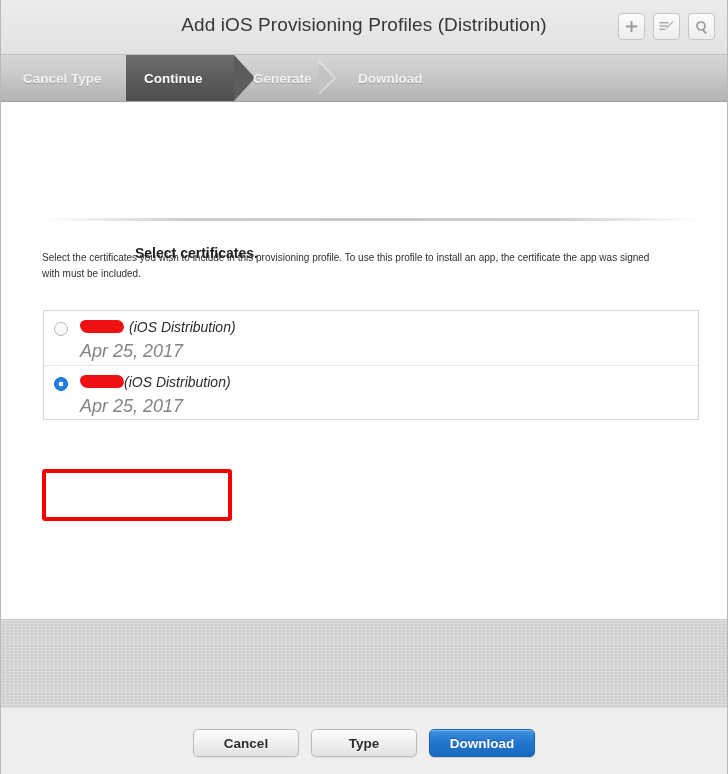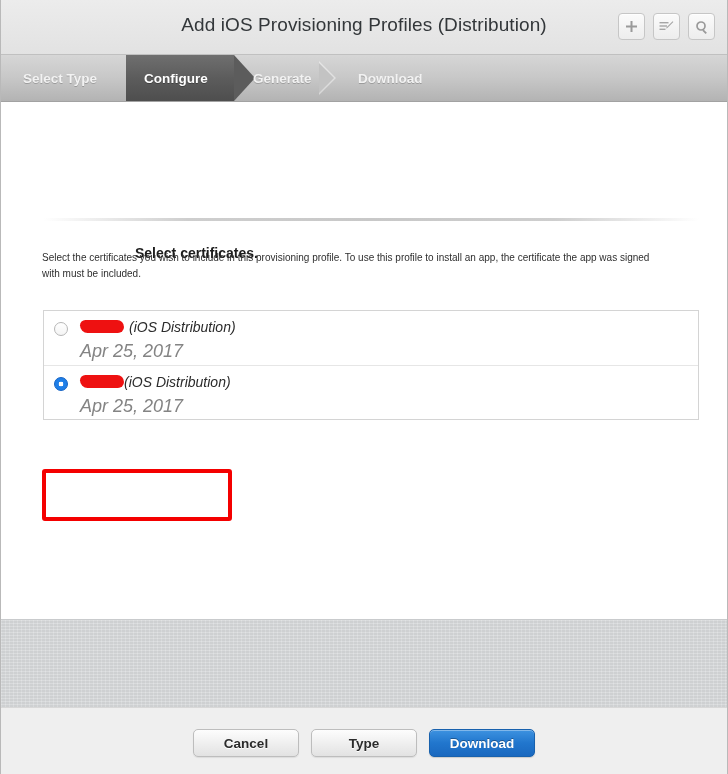--- a/index.html
+++ b/index.html
@@ -349,24 +349,24 @@
       </div>
     </div>
   </div>
 
   <div class="stepbar">
     <div class="step-active-bg"></div>
     <div class="step-active-arrow"></div>
     <div class="step-sep" style="left:318px;"></div>
 
     <div class="step inactive" style="left:22px;">
-      <span class="step-label">Select Type</span>
+      <span class="step-label">Cancel Type</span>
     </div>
     <div class="step" style="left:143px;">
-      <span class="step-label">Configure</span>
+      <span class="step-label">Continue</span>
     </div>
     <div class="step inactive" style="left:357px;">
       <span class="step-label">Download</span>
     </div>
     <div class="step inactive" style="left:252px;">
       <span class="step-label">Generate</span>
     </div>
   </div>
 
   <div class="content">

